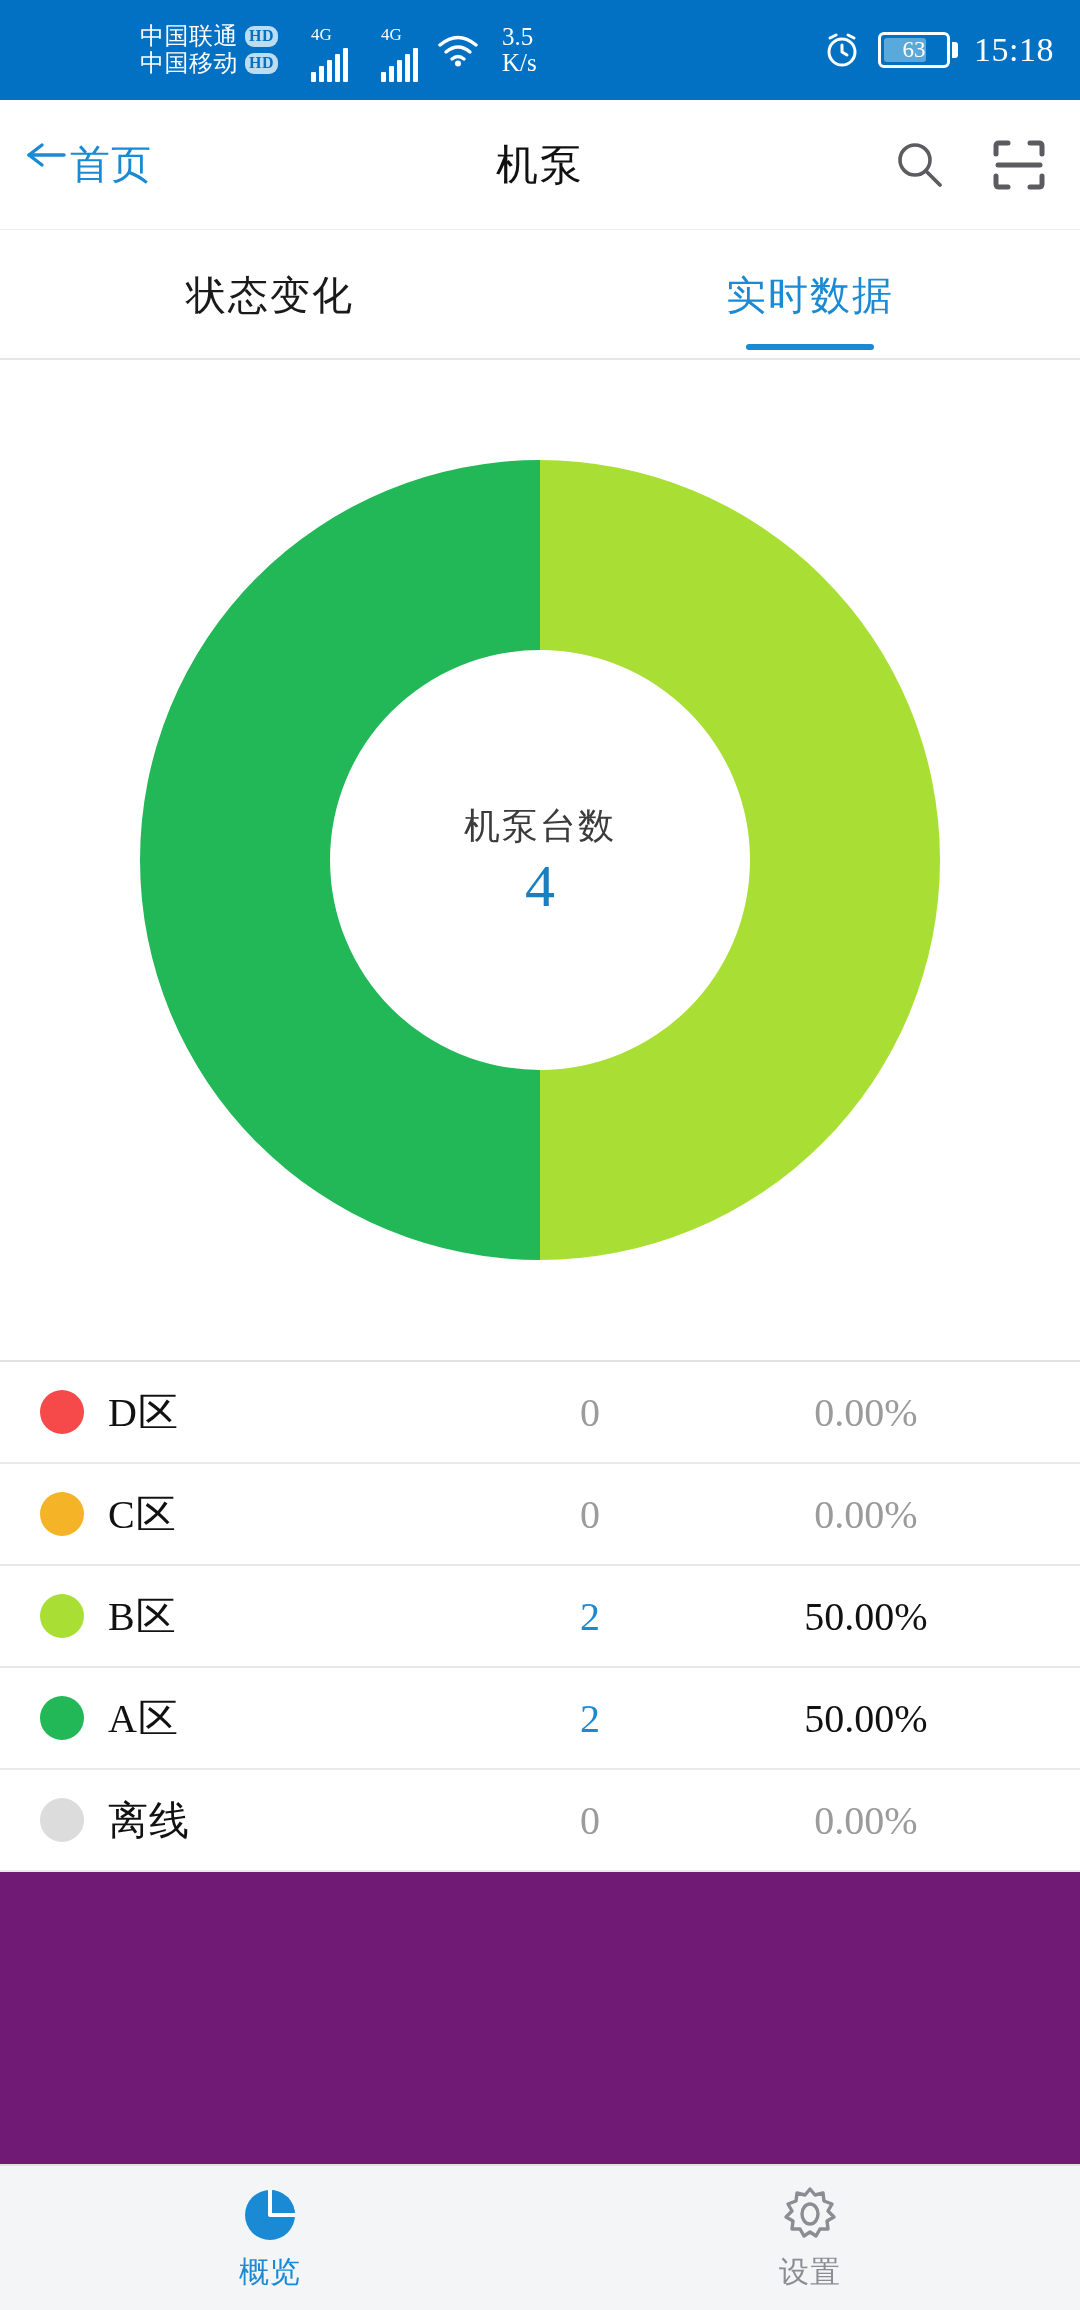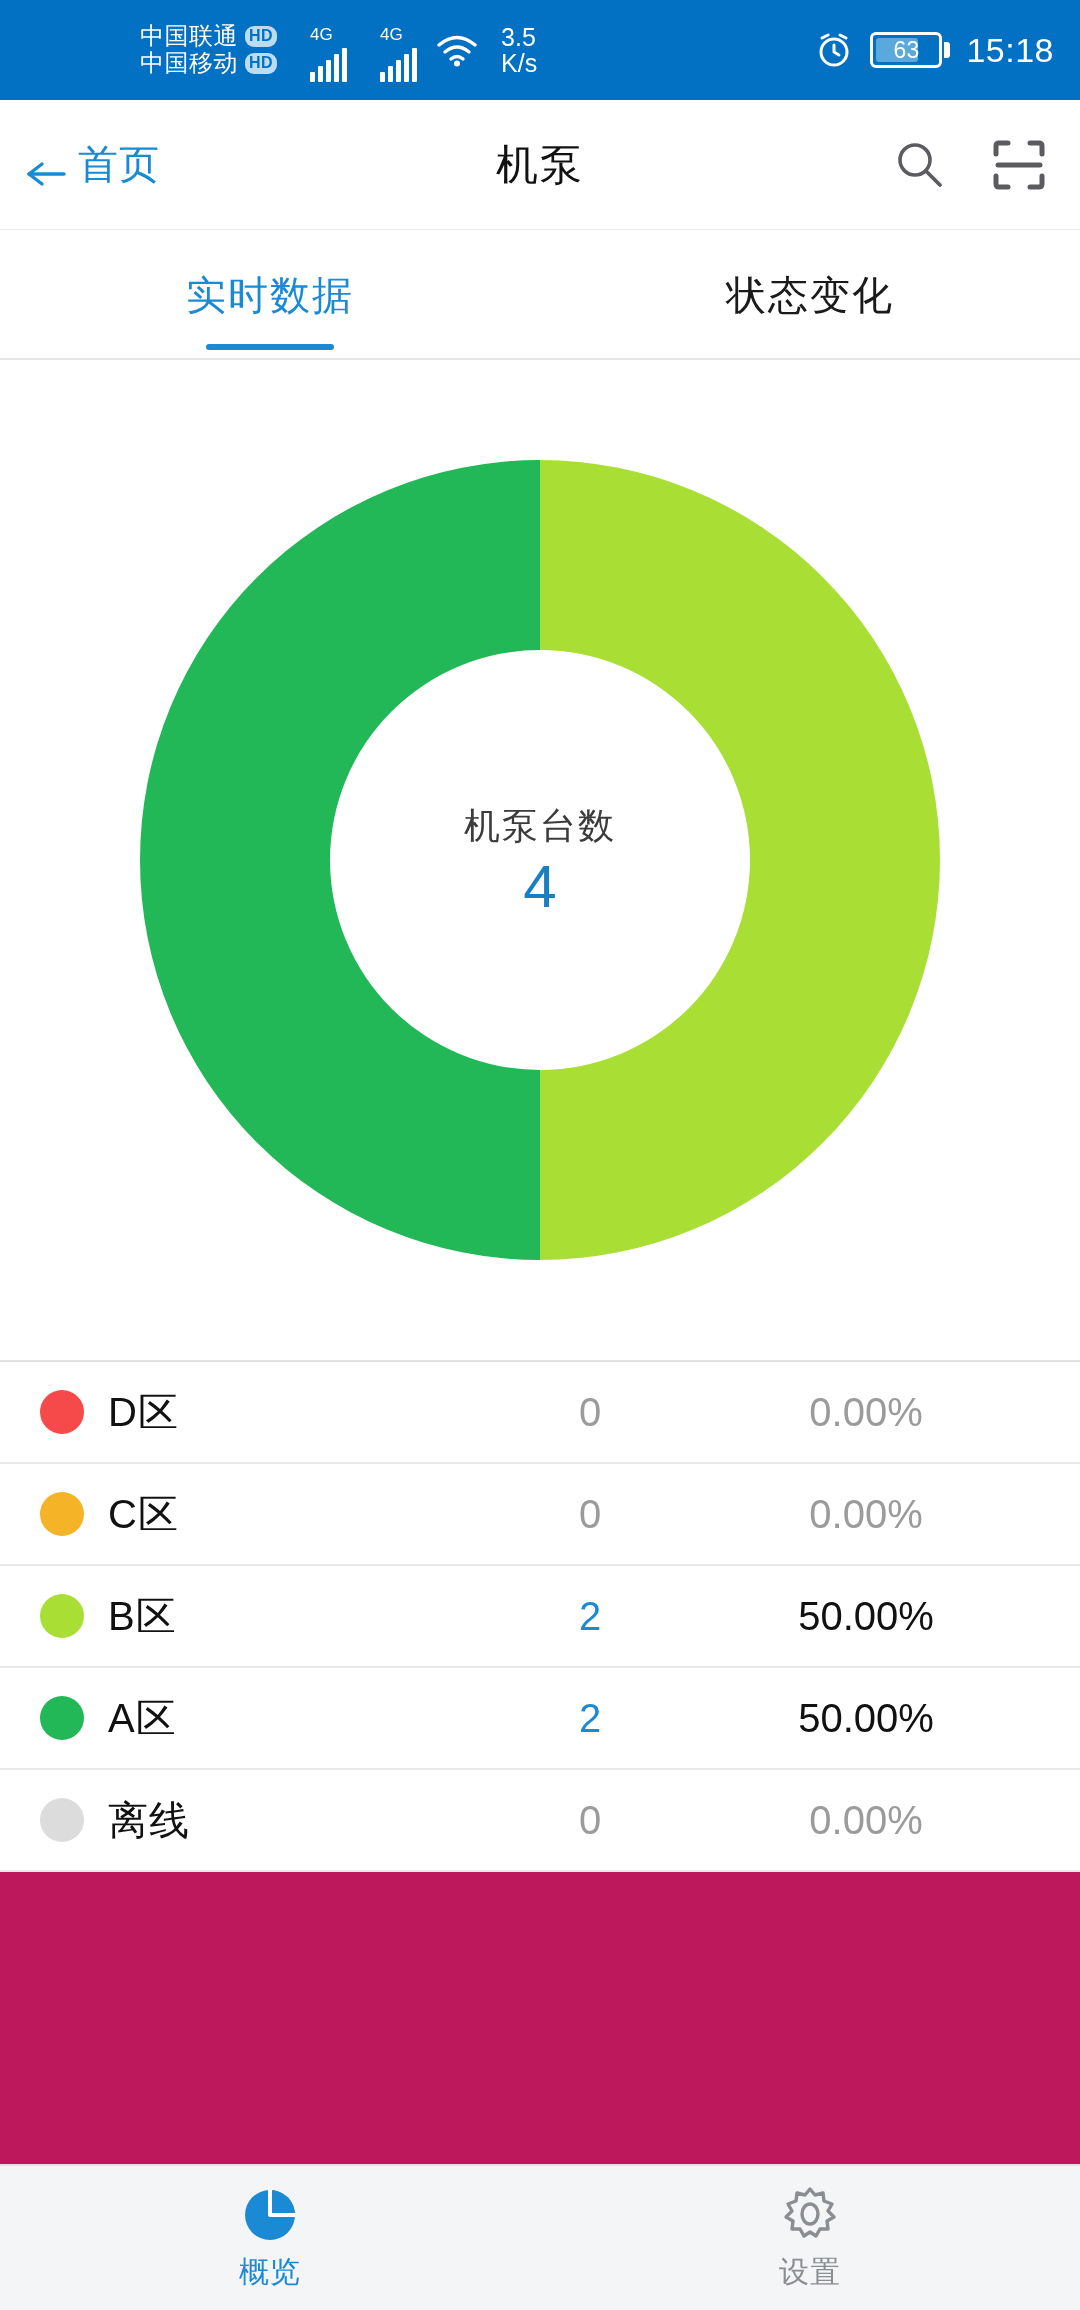--- a/index.html
+++ b/index.html
@@ -2,21 +2,21 @@
 <html><head>
 <meta charset="utf-8">
 <style>
   * { margin:0; padding:0; box-sizing:border-box; }
   html, body {
     width:1080px; height:2310px;
     font-family:"Liberation Sans","DejaVu Sans",sans-serif;
     background:#ffffff;
     overflow:hidden;
   }
-  .phone { position:relative; width:1080px; height:2310px; background:#be185d; }
+  .phone { position:relative; width:1080px; height:2310px; background:#701a75;font-family:Liberation Serif, serif; }
 
   
   .statusbar {
     height:100px; background:#0270c3; color:#ffffff;
     display:flex; align-items:center; padding:0 28px;
     position:relative;
   }
   .sb-left { display:flex; align-items:center; gap:10px; margin-left:112px; }
   .carriers { display:flex; flex-direction:column; justify-content:center; line-height:1.12; }
   .carrier-row { display:flex; align-items:center; gap:7px; }
@@ -56,21 +56,21 @@
   .batt-text { position:relative; font-size:23px; color:#ffffff; font-weight:500; }
   .batt-cap { width:6px; height:16px; background:#ffffff; border-radius:0 3px 3px 0; margin-left:2px; }
   .clock-time { font-size:34px; letter-spacing:0.5px; }
 
   
   .navbar {
     height:130px; background:#ffffff; display:flex; align-items:center;
     position:relative; border-bottom:1px solid #ededed;
   }
   .nav-back {
-    display:flex; align-items:flex-end; gap:12px; margin-left:24px;
+    display:flex; align-items:flex-start; gap:4px; margin-left:24px;
     color:#1a8ad4; cursor:pointer;
   }
   .back-arrow { width:42px; height:36px; }
   .nav-back-label { font-size:40px; color:#1a8ad4; letter-spacing:1px; }
   .nav-title {
     position:absolute; left:0; right:0; text-align:center;
     font-size:42px; color:#111111; letter-spacing:2px; pointer-events:none;
   }
   .nav-actions {
     position:absolute; right:32px; display:flex; align-items:center; gap:42px;
@@ -237,25 +237,25 @@
           <path d="M52 18 L52 10 Q52 7 49 7 L40 7" stroke="#5b5b60" stroke-width="5" fill="none" stroke-linecap="round" stroke-linejoin="round"></path>
           <path d="M6 40 L6 48 Q6 51 9 51 L18 51" stroke="#5b5b60" stroke-width="5" fill="none" stroke-linecap="round" stroke-linejoin="round"></path>
           <path d="M52 40 L52 48 Q52 51 49 51 L40 51" stroke="#5b5b60" stroke-width="5" fill="none" stroke-linecap="round" stroke-linejoin="round"></path>
           <path d="M8 29 L50 29" stroke="#5b5b60" stroke-width="5" stroke-linecap="round"></path>
         </svg>
       </span>
     </div>
   </div>
 
   <div class="tabbar">
+    <div class="tab">
+      <span>状态变化</span>
+    </div>
     <div class="tab active">
       <span>实时数据</span>
-    </div>
-    <div class="tab">
-      <span>状态变化</span>
     </div>
     <div class="tab-divider"></div>
   </div>
 
   <div class="chart-area">
     <div class="donut-wrap">
       <svg class="donut-svg" viewBox="0 0 810 810">
 
         <path id="slice-b" d="M405 5 A400 400 0 0 1 405 805 L405 615 A210 210 0 0 0 405 195 Z" fill="#a9df35"></path>
 

